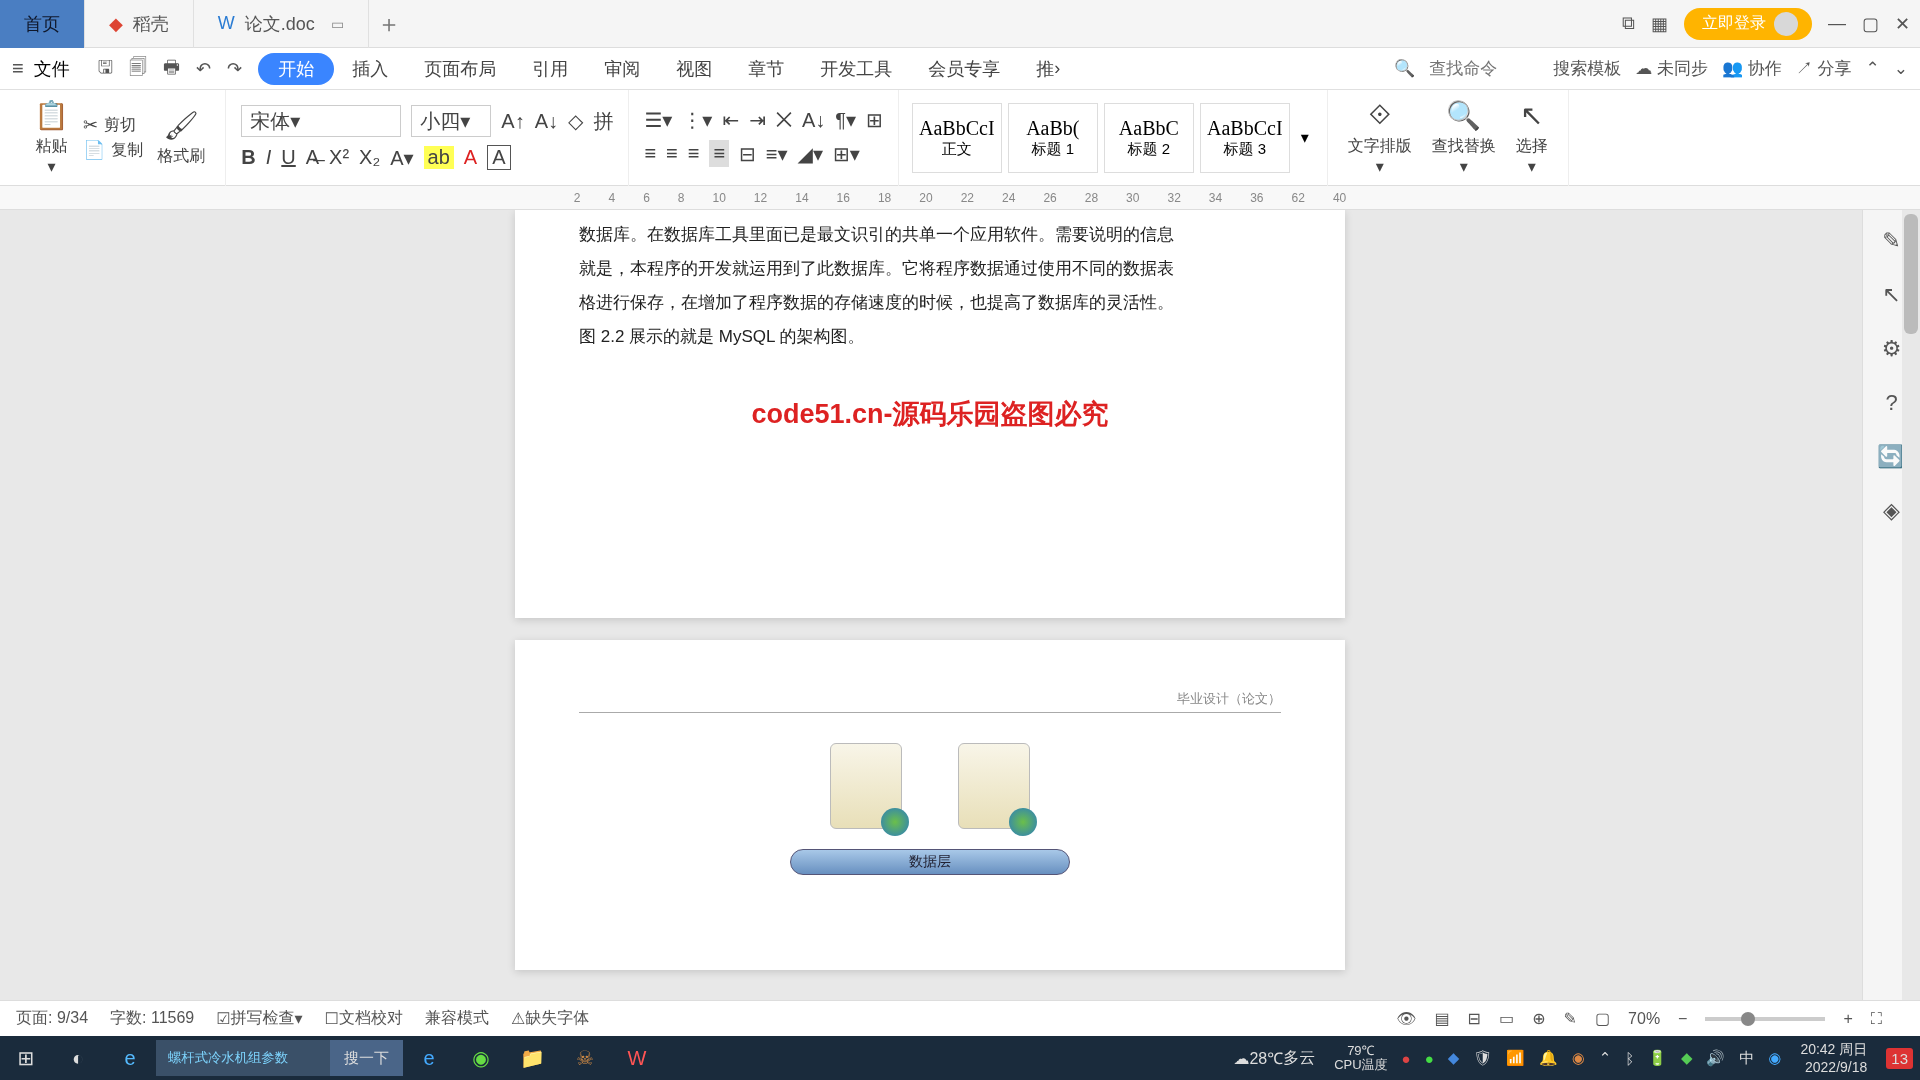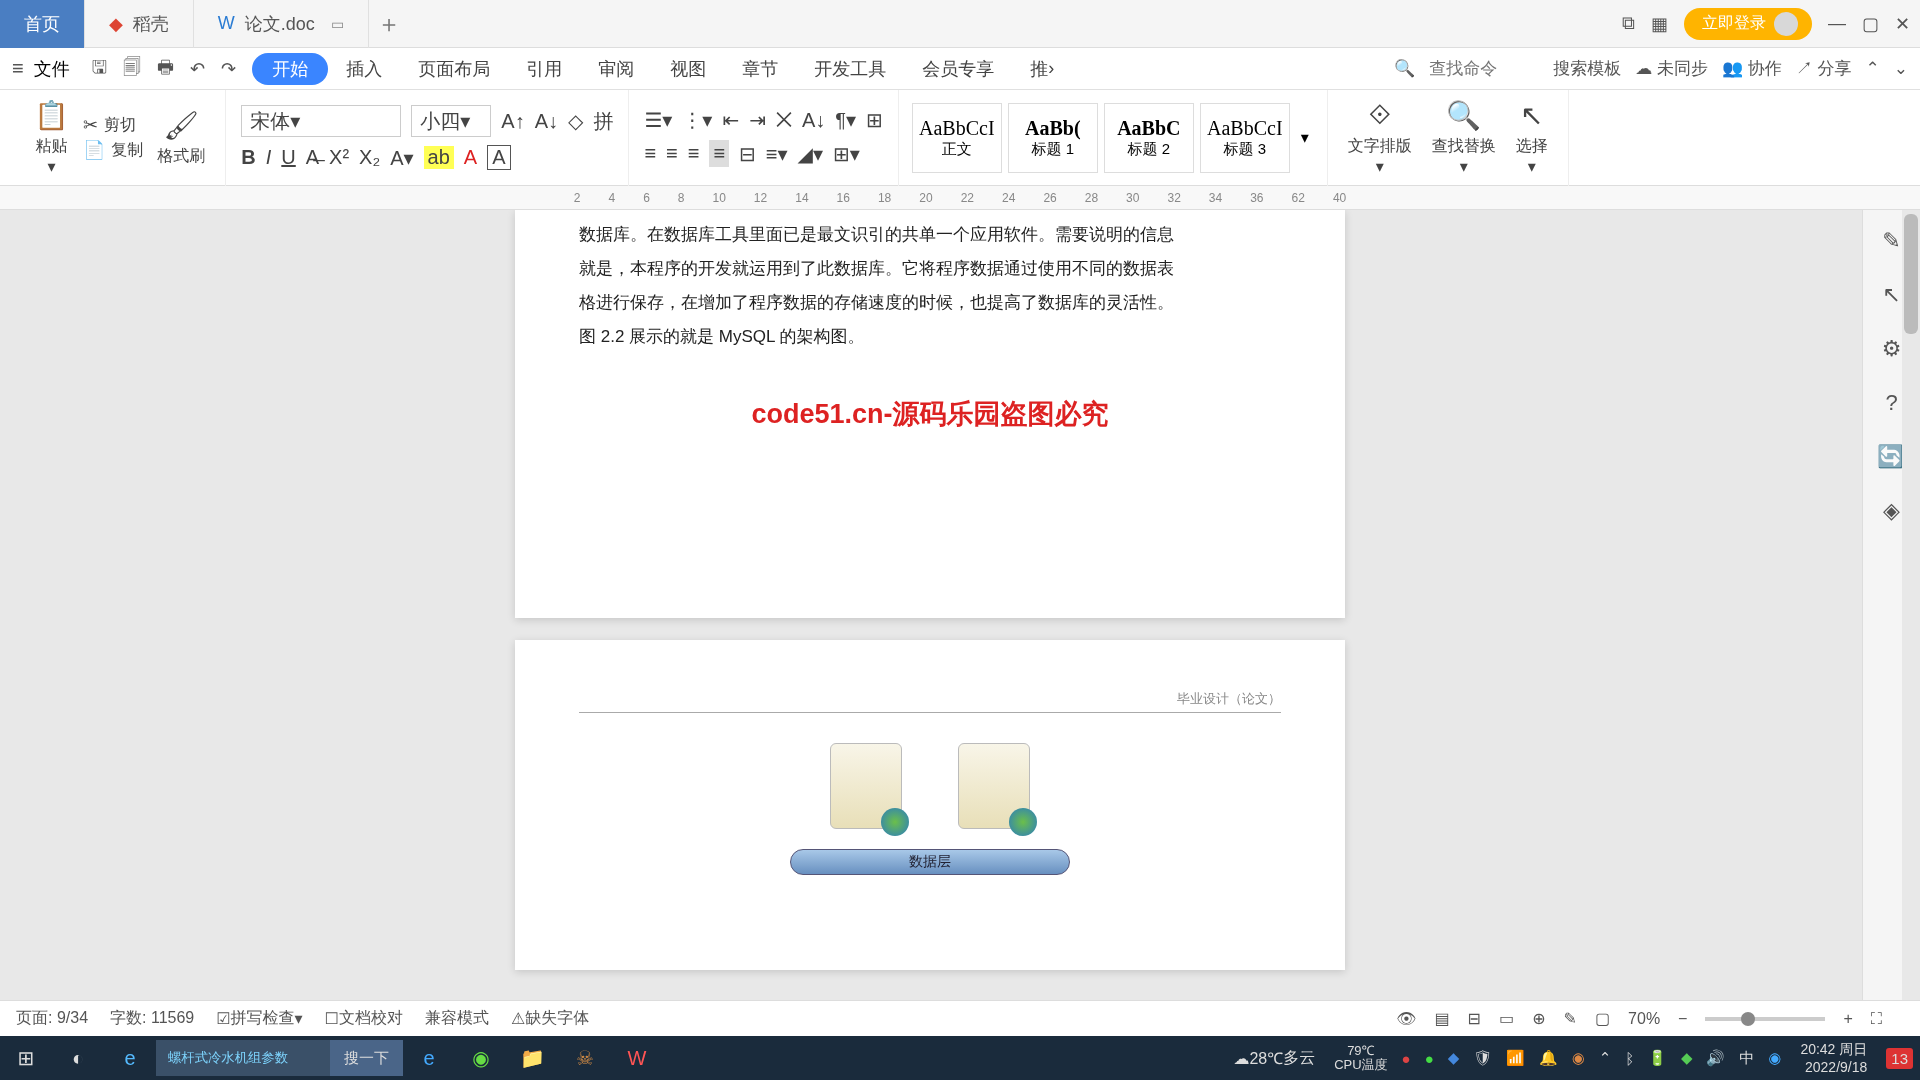--- a/index.html
+++ b/index.html
@@ -1,52 +1,52 @@
 <!DOCTYPE html>
 <html><head>
 <meta charset="utf-8">
 <style>
 *{margin:0;padding:0;box-sizing:border-box;font-family:"Microsoft YaHei",sans-serif;}
 body{width:1920px;height:1080px;overflow:hidden;background:#e8e8e8;position:relative;user-select:none;}
 
 .tabs{height:48px;background:#f5f5f5;display:flex;align-items:center;border-bottom:1px solid #ddd;}
 .tab{height:48px;padding:0 24px;display:flex;align-items:center;font-size:18px;color:#555;border-right:1px solid #e0e0e0;}
-.tab.active{background:#4a7ec2;color:#ffffff;}
+.tab.active{background:#4a7ec2;color:#0f172a;}
 .tab .ico{margin-right:10px;font-size:18px;}
 .tab .close{margin-left:16px;font-size:14px;color:#888;}
 .newtab{width:40px;text-align:center;font-size:24px;color:#777;}
 .winbtns{margin-left:auto;display:flex;align-items:center;padding-right:10px;}
 .winbtns>*{margin-left:16px;font-size:18px;color:#555;}
 .login{background:#ffb400;color:#fff;padding:4px 14px 4px 18px;border-radius:20px;display:flex;align-items:center;font-size:16px;}
 .login .ava{width:24px;height:24px;border-radius:50%;background:#d8d8d8;margin-left:8px;}
 
 .menubar{height:42px;background:#fff;display:flex;align-items:center;padding:0 12px;border-bottom:1px solid #e0e0e0;}
 .menubar .fileico{margin-right:10px;font-size:20px;color:#555;}
-.menubar .filelbl{font-size:18px;margin-right:22px;}
+.menubar .filelbl{font-size:18px;margin-right:28px;}
 .menubar .qico{margin-right:16px;font-size:18px;color:#555;}
 .menubar .mtab{padding:0 18px;font-size:18px;color:#444;height:42px;display:flex;align-items:center;}
 .menubar .mtab.cur{background:#3a85ff;color:#fff;border-radius:20px;height:32px;padding:0 20px;}
 .menubar .right{margin-left:auto;display:flex;align-items:center;}
 .menubar .search{border:none;font-size:16px;color:#999;width:110px;}
 .menubar .right>*{margin-left:14px;font-size:17px;color:#555;}
 
 .ribbon{height:96px;background:#fff;display:flex;align-items:center;padding:0 14px;border-bottom:1px solid #ddd;}
 .rgrp{display:flex;flex-direction:column;justify-content:center;height:96px;padding:0 10px;border-right:1px solid #eee;}
 .rgrp.row{flex-direction:row;align-items:center;}
 .rbtn{display:flex;align-items:center;font-size:16px;color:#444;margin:3px 4px;}
 .rbtn .i{margin-right:6px;font-size:18px;}
 .bigbtn{display:flex;flex-direction:column;align-items:center;justify-content:center;font-size:16px;color:#444;padding:0 10px;}
 .bigbtn .i{font-size:28px;margin-bottom:4px;}
 .sel{border:1px solid #ccc;height:32px;padding:0 8px;font-size:16px;display:flex;align-items:center;min-width:80px;}
 .irow{display:flex;align-items:center;margin:4px 0;}
 .irow>*{margin:0 5px;font-size:20px;color:#444;}
 .styles{display:flex;align-items:center;}
 .style{width:90px;height:70px;border:1px solid #ddd;margin:0 3px;display:flex;flex-direction:column;align-items:center;justify-content:center;}
 .style .pv{font-size:20px;font-family:serif;}
-.style.bold .pv{font-weight:bold;}
+.style.bold .pv{font-weight:normal;}
 .style .nm{font-size:15px;margin-top:0;}
 
 .ruler{height:24px;background:#f8f8f8;display:flex;align-items:center;justify-content:center;font-size:12px;color:#888;border-bottom:1px solid #ddd;}
 .ruler span{margin:0 14px;}
 
 .docarea{position:absolute;top:210px;left:0;right:60px;bottom:46px;background:#e8e8e8;display:flex;flex-direction:column;align-items:center;overflow:hidden;}
 .page{width:830px;background:#fff;box-shadow:0 2px 8px rgba(0,0,0,0.15);margin-bottom:22px;padding:0 64px;}
 .page1{height:408px;padding-top:8px;}
 .page2{height:330px;padding-top:50px;}
 .docline{font-size:17px;color:#222;line-height:2.0;text-align:justify;}

